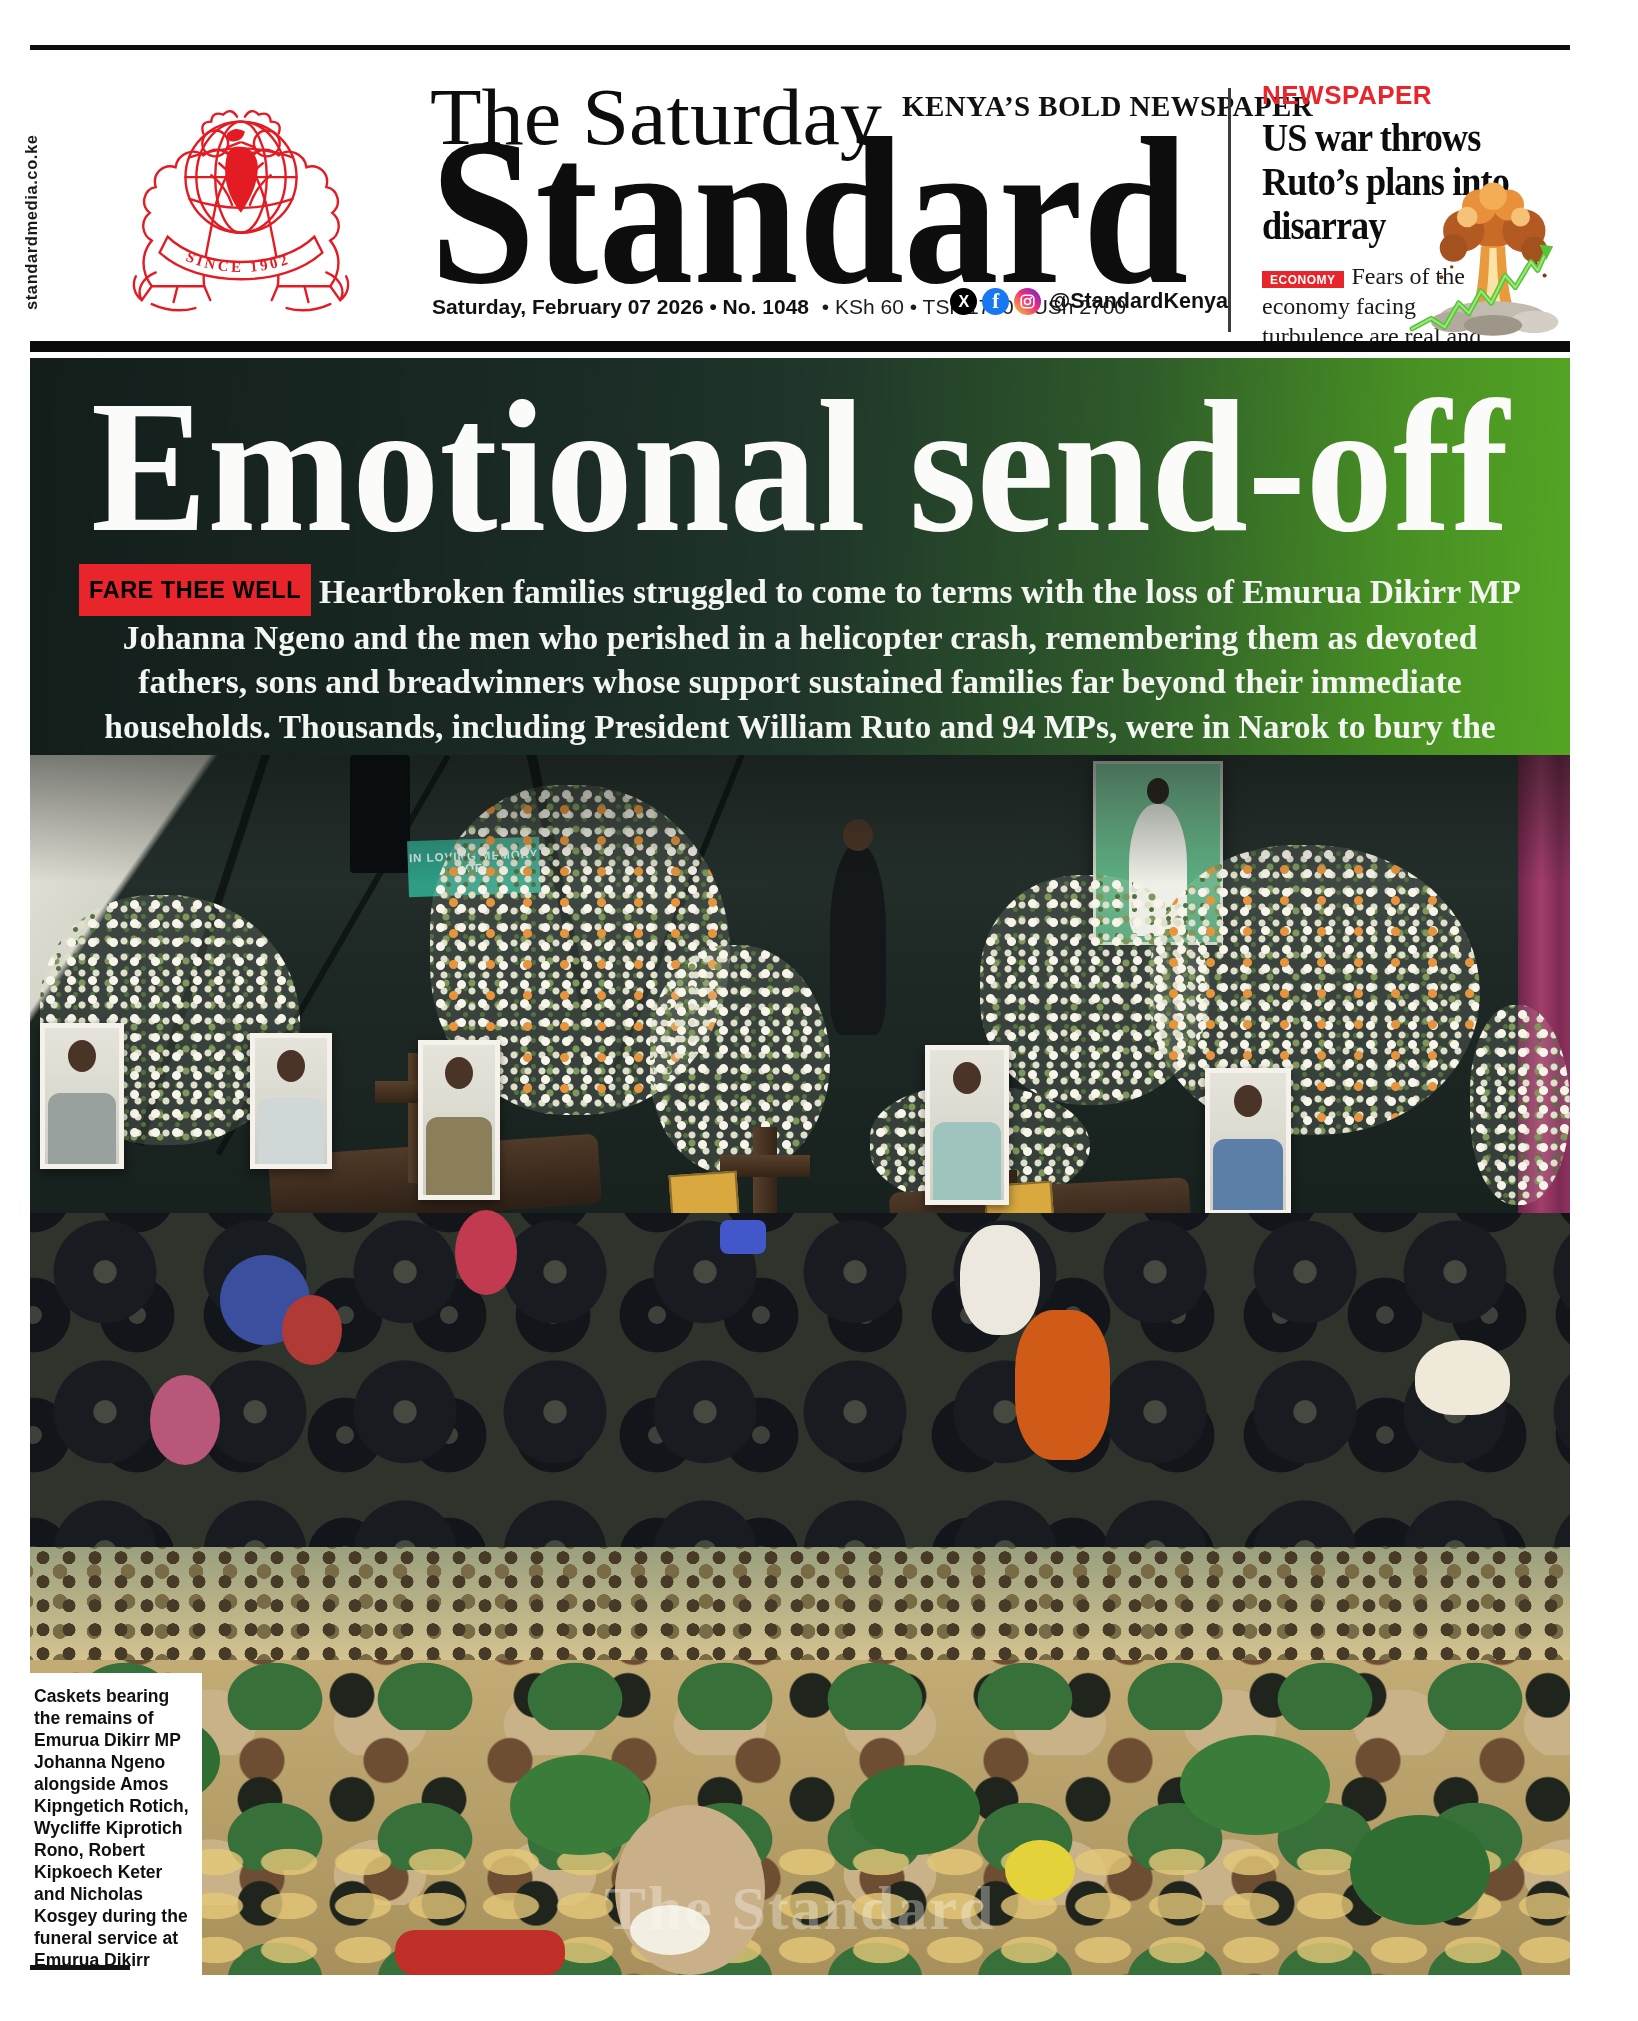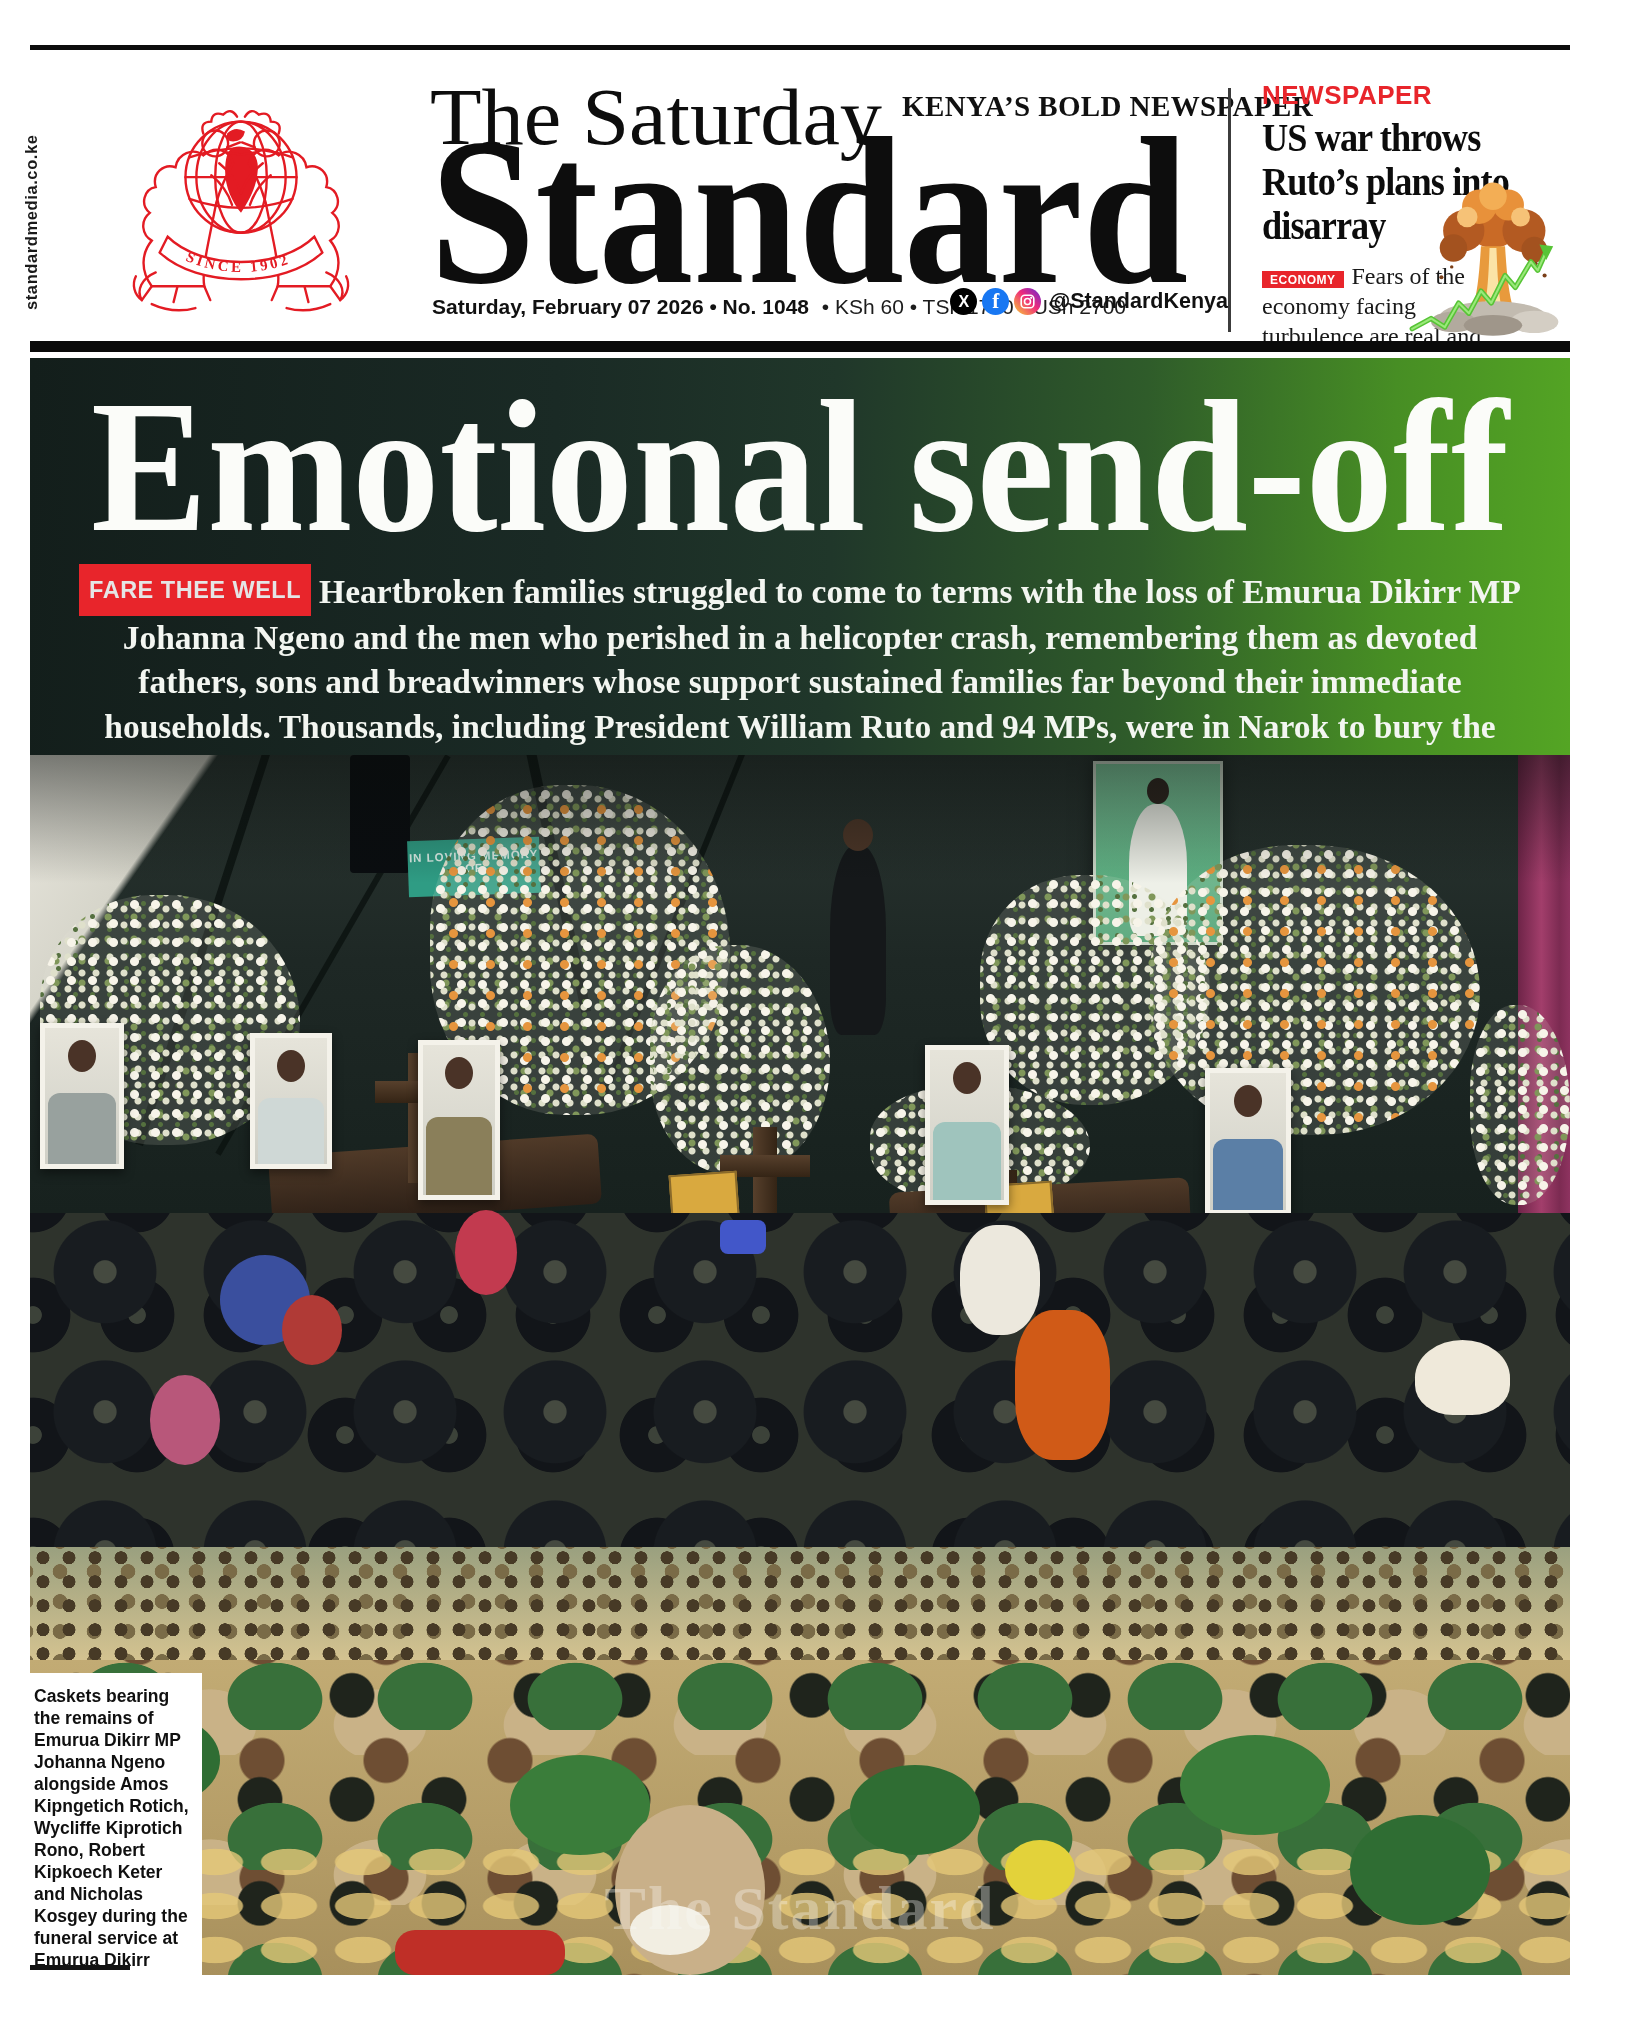--- a/index.html
+++ b/index.html
@@ -45,21 +45,21 @@
 
   .rule-hbottom{position:absolute;left:30px;top:341px;width:1540px;height:11px;background:#0a0a0a;}
 
   
   .banner{position:absolute;left:30px;top:358px;width:1540px;height:397px;
           background:linear-gradient(92deg,#131e1b 0%,#1a2a25 34%,#20372a 52%,#2f5c2a 72%,#478e24 88%,#54a524 100%);}
   .lead-headline-svg{position:absolute;left:55px;top:4px;}
   .standfirst{position:absolute;left:40px;top:206px;width:1460px;text-align:center;
               font-family:"Liberation Serif",serif;font-weight:bold;font-size:33.5px;
               line-height:44.5px;color:#f3f6f1;}
-  .fare-tag{display:inline-block;background:#e8252b;color:#e5e5e5;font-family:"Liberation Sans",sans-serif;
+  .fare-tag{display:inline-block;background:#e8252b;color:#000000;font-family:"Liberation Sans",sans-serif;
             font-weight:bold;font-size:23.5px;padding:4px 10px 3px;letter-spacing:.5px;
             vertical-align:5px;margin-right:8px;}
   .lead-pages{font-family:"Liberation Sans",sans-serif;font-weight:bold;font-size:18.5px;
               letter-spacing:.3px;margin-left:6px;}
 
   
   .photo{position:absolute;left:30px;top:755px;width:1540px;height:1220px;overflow:hidden;background:#20261f;}
 
   .stage{position:absolute;left:0;top:0;width:100%;height:458px;
          background:linear-gradient(180deg,#2b3632 0%,#1e2825 45%,#17211e 100%);}

